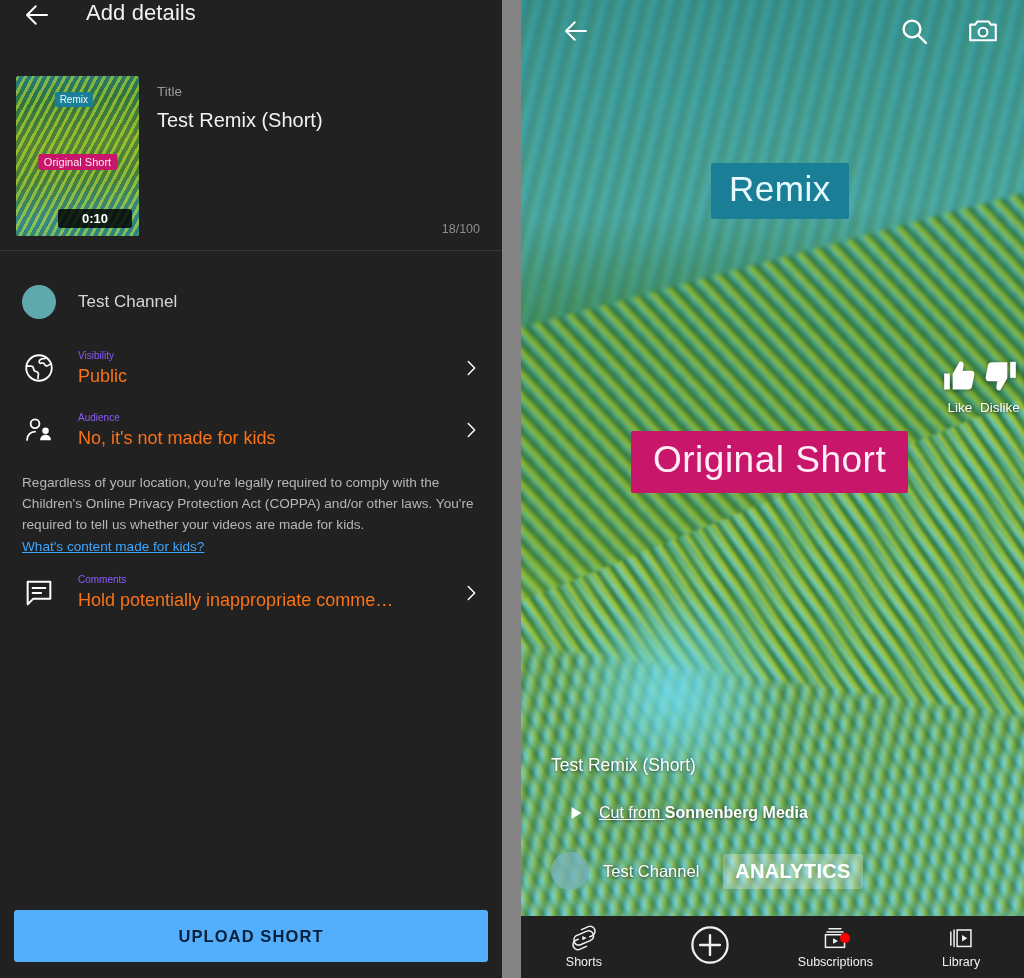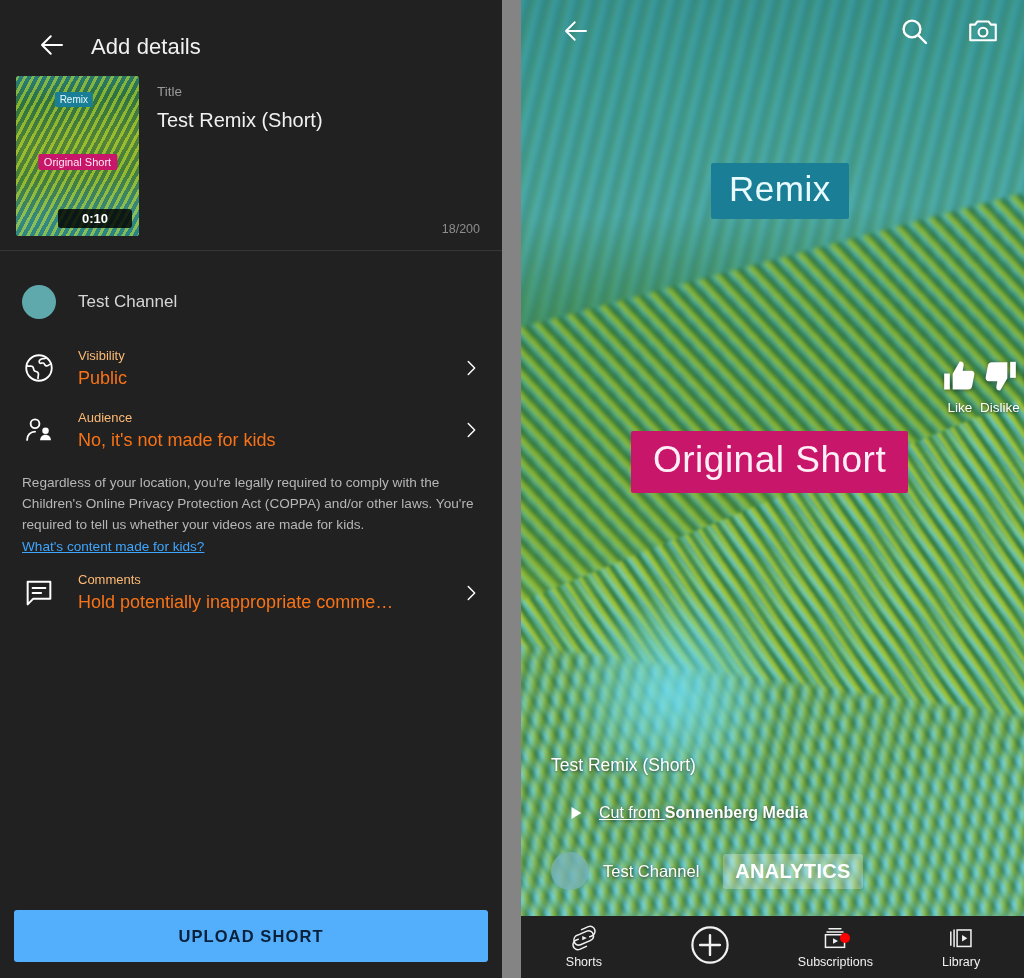--- a/index.html
+++ b/index.html
@@ -13,22 +13,22 @@
 
   
   .left-panel {
     position: relative;
     width: 502px; height: 978px;
     background: #212121;
     flex: 0 0 502px;
     overflow: hidden;
   }
   .lp-header {
-    height: 60px; display: flex; align-items: flex-end;
-    padding-left: 37px; gap: 24px;
+    height: 60px; display: flex; align-items: flex-start;
+    padding-left: 22px; gap: 34px;
   }
   .back-arrow { width: 30px; height: 30px; display: block; flex: 0 0 30px; }
   .lp-title { color: #f1f1f1; font-size: 22px; letter-spacing: .1px; }
 
   
   .title-row {
     display: flex; padding: 16px 22px 14px 16px; gap: 18px;
     position: relative;
   }
   .thumb {
@@ -82,21 +82,21 @@
   }
   .channel-name { color: #d6d6d6; font-size: 17px; }
 
   
   .setting-row {
     display: flex; align-items: center; gap: 22px;
     padding: 10px 20px 10px 22px; min-height: 62px;
   }
   .setting-icon { width: 34px; height: 34px; flex: 0 0 34px; display: block; }
   .setting-texts { flex: 1; min-width: 0; }
-  .setting-sub { color: #fdba74; font-size: 13px; margin-bottom: 5px; }
+  .setting-sub { color: #8b5cf6; font-size: 10px; margin-bottom: 5px; }
   .setting-main {
     color: #f97316; font-size: 18px;
     white-space: nowrap; overflow: hidden; text-overflow: ellipsis;
   }
   .chevron { width: 22px; height: 22px; flex: 0 0 22px; display: block; }
 
   .coppa-text {
     color: #b6b6b6; font-size: 13.6px; line-height: 1.54;
     padding: 12px 22px 0 22px;
   }
@@ -285,21 +285,21 @@
     <div class="title-row">
       <div class="thumb">
         <div class="frond"></div>
         <div class="thumb-tag-remix">Remix</div>
         <div class="thumb-tag-orig">Original Short</div>
         <div class="thumb-dur">0:10</div>
       </div>
       <div class="title-fields">
         <div class="field-label">Title</div>
         <div class="field-value-lg">Test Remix (Short)</div>
-        <div class="char-count">18/200</div>
+        <div class="char-count">18/100</div>
       </div>
     </div>
 
     <div class="divider"></div>
 
     <div class="channel-row">
       <div class="avatar-teal"></div>
       <div class="channel-name">Test Channel</div>
     </div>
 

